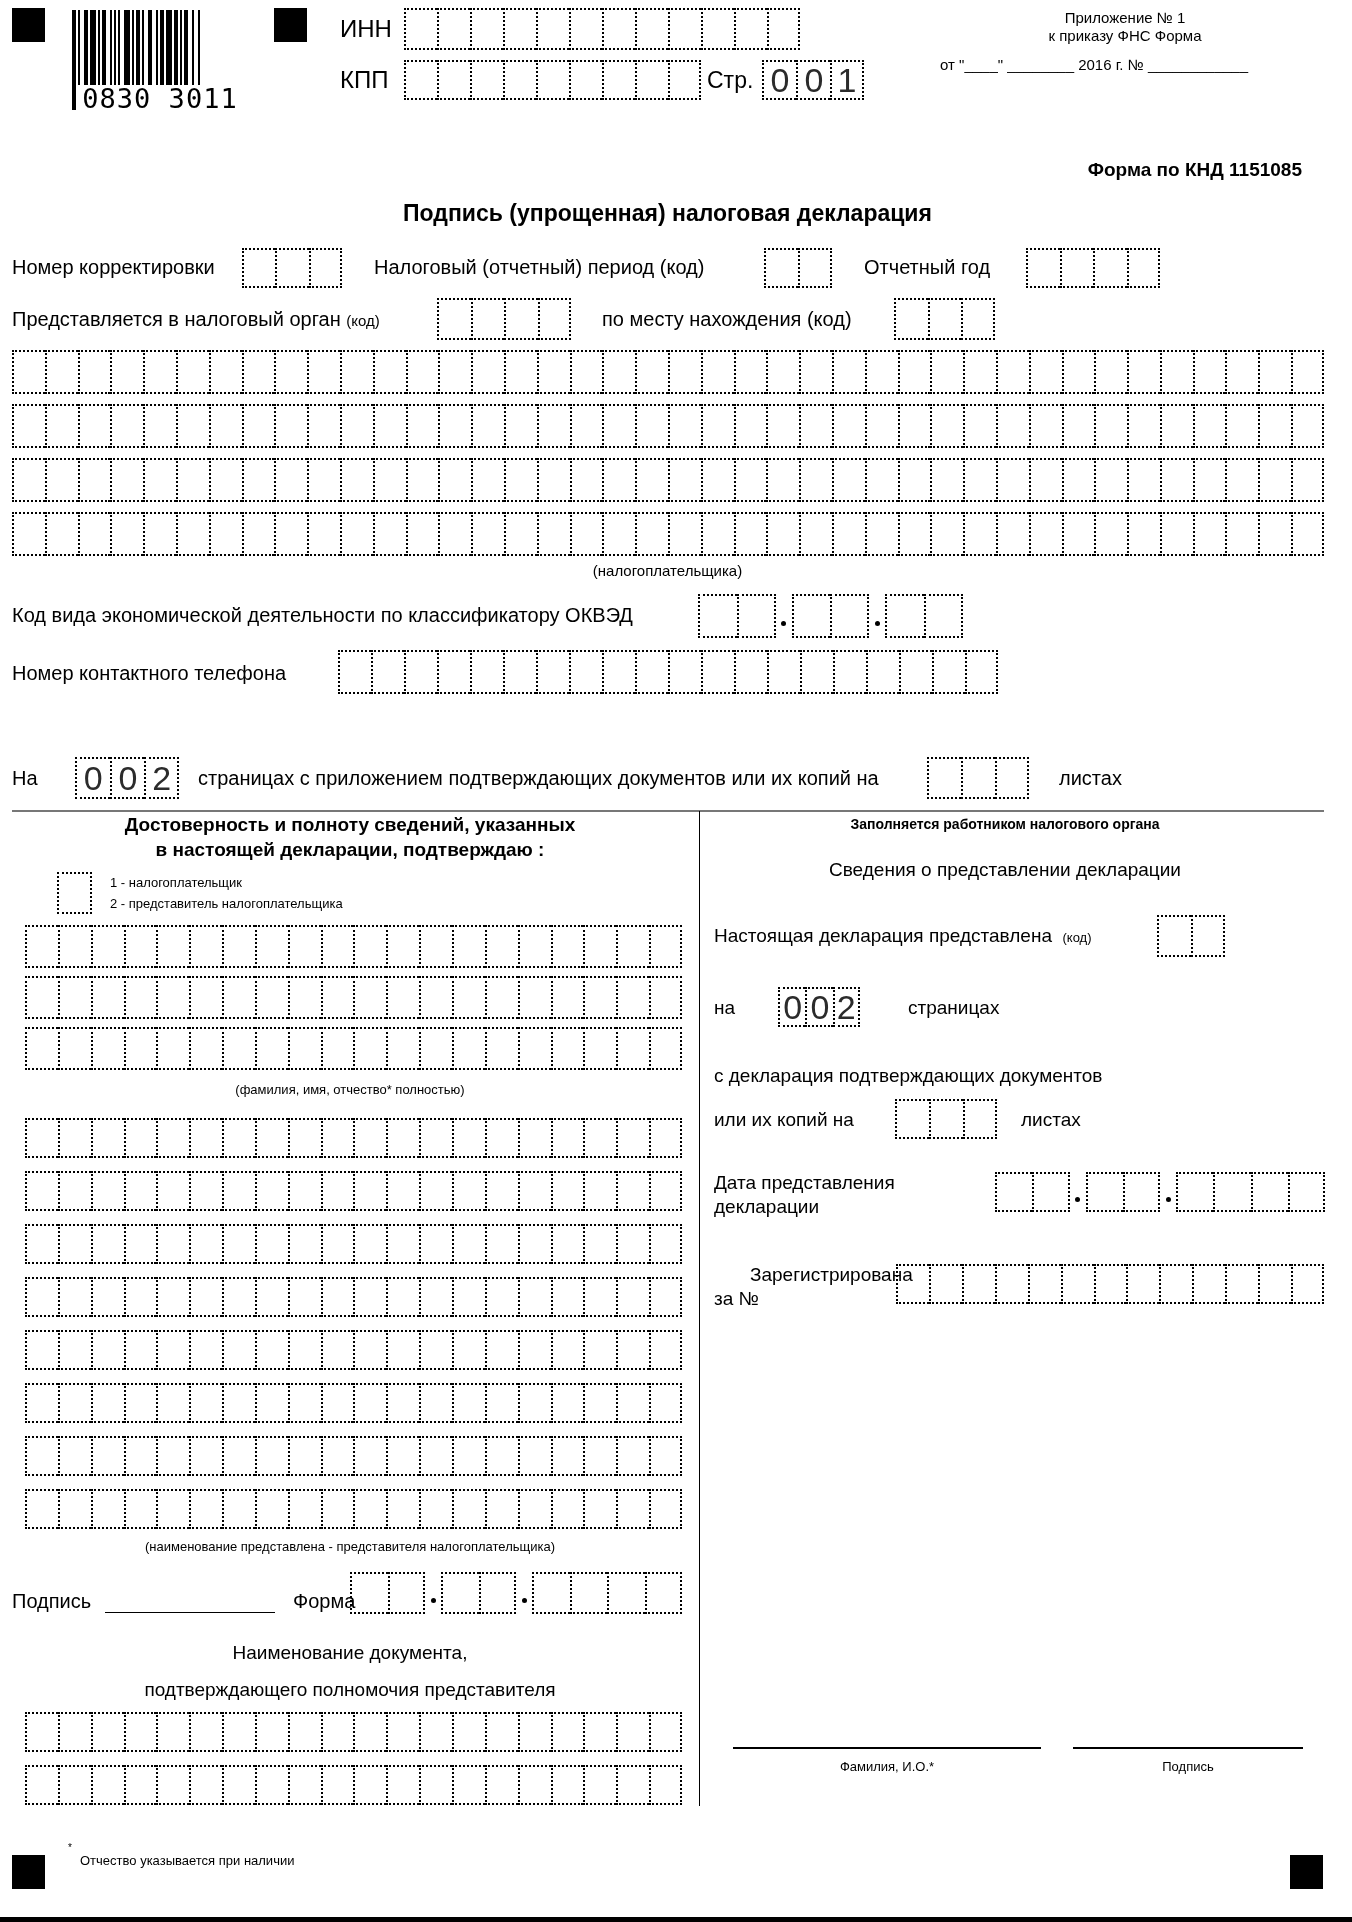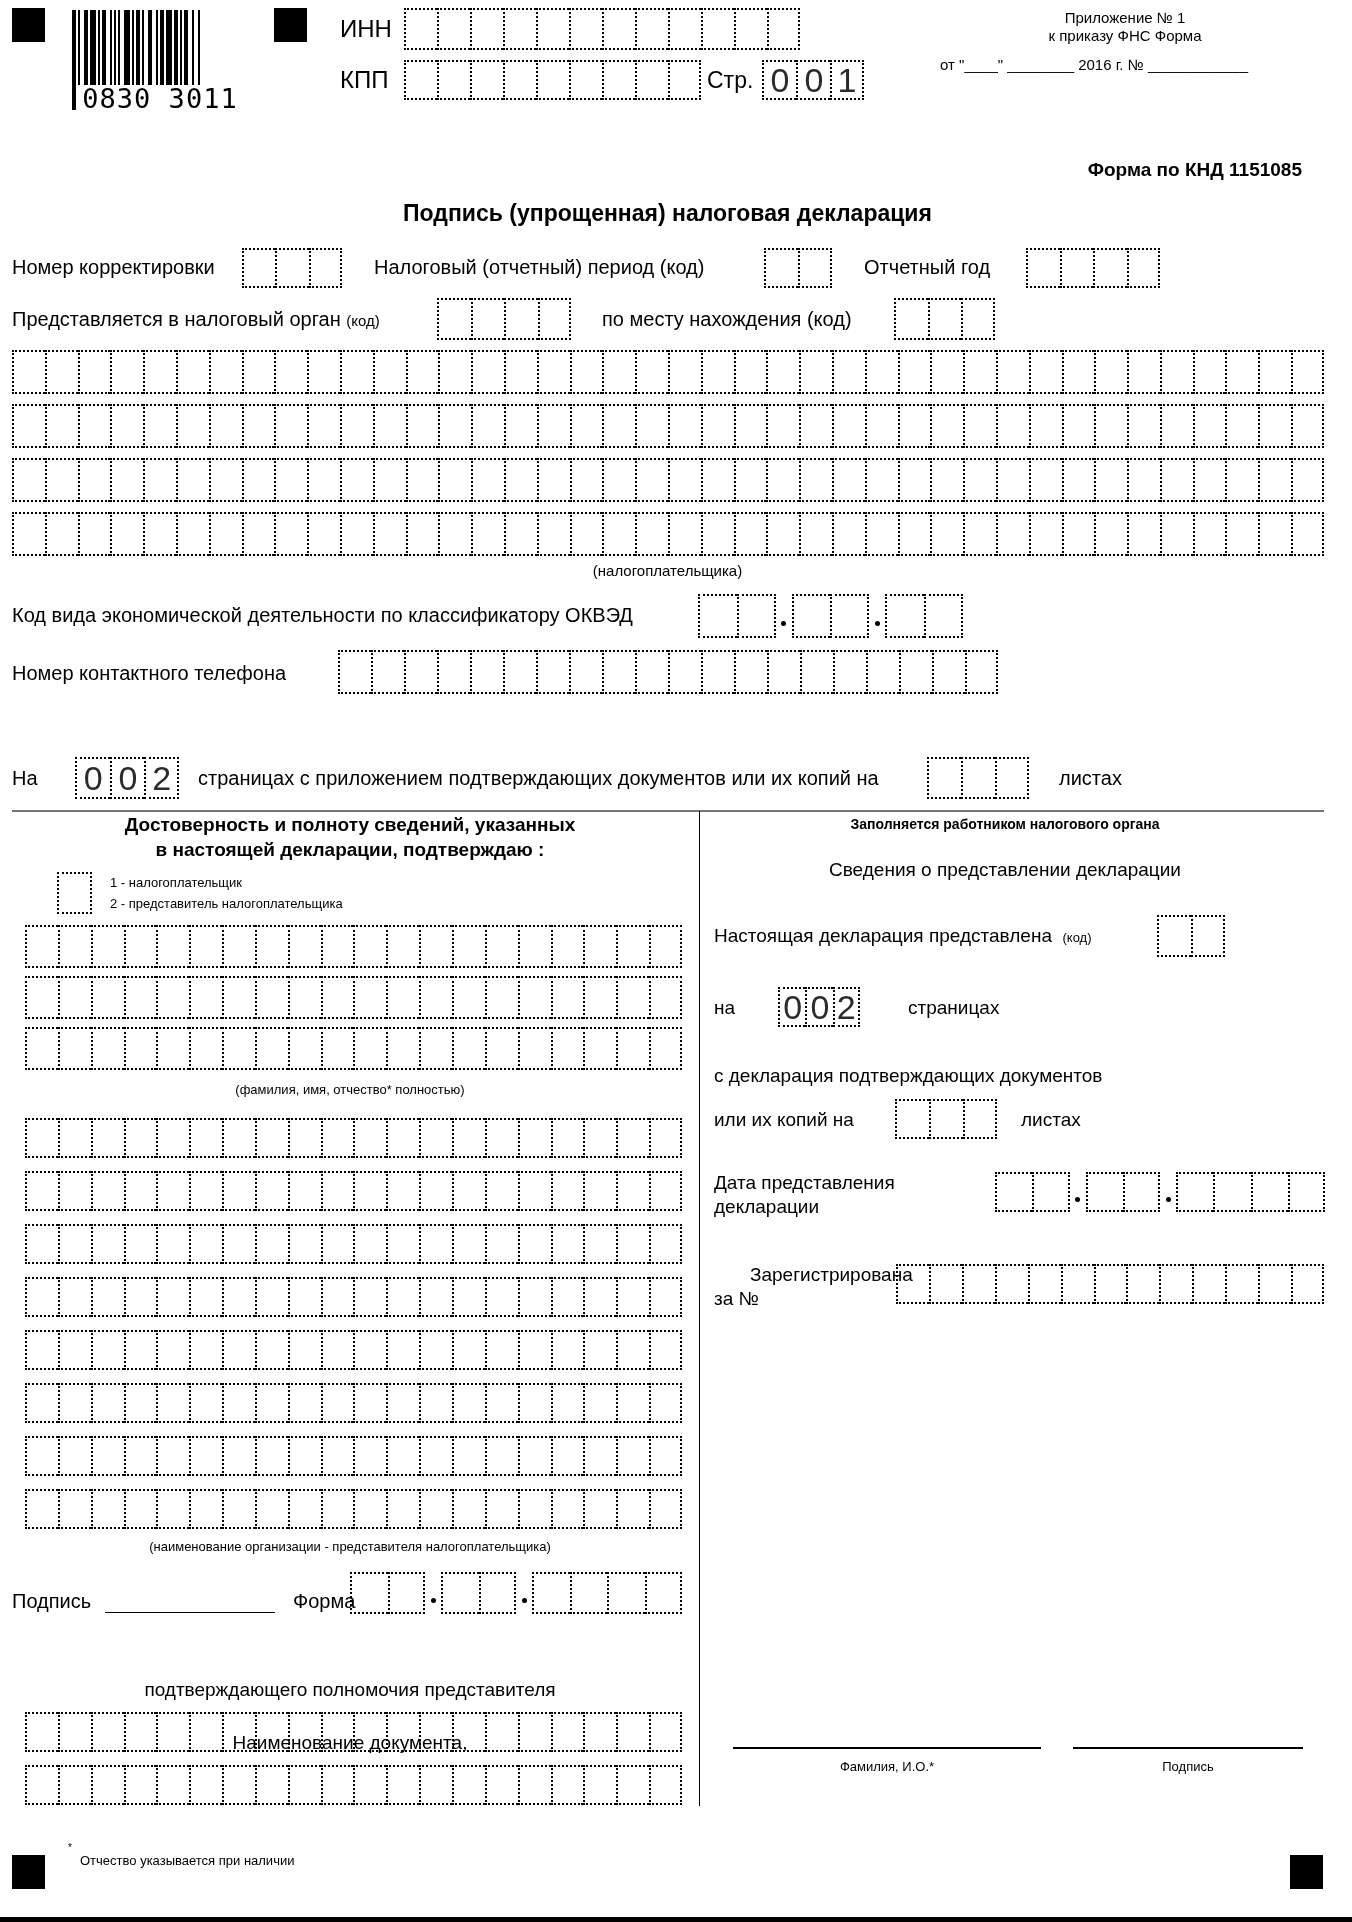--- a/index.html
+++ b/index.html
@@ -672,21 +672,21 @@
         <div class="cell" style="width: 32.85px;"></div>
         <div class="cell" style="width: 32.85px;"></div>
         <div class="cell" style="width: 32.85px;"></div>
         <div class="cell" style="width: 32.85px;"></div>
         <div class="cell" style="width: 32.85px;"></div>
         <div class="cell" style="width: 32.85px;"></div>
         <div class="cell" style="width: 32.85px;"></div>
       </div>
     </div>
 </div>
-<div class="txt tiny center" style="left:0;top:1540px;width:700px;">(наименование организации - представителя налогоплательщика)</div>
+<div class="txt tiny center" style="left:0;top:1540px;width:700px;">(наименование представлена - представителя налогоплательщика)</div>
 
 <div class="txt" style="left:12px;top:1591px;">Подпись</div>
 <div class="line" style="left:105px;top:1612px;width:170px;height:1px;"></div>
 <div class="txt" style="left:293px;top:1591px;">Форма</div>
 <div class="grid" style="left:350px;top:1572px;width:332px;height:42px;">
     <div style="display: flex; height: 100%;">
       <div class="cell" style="width: 37.5px;"></div>
       <div class="cell" style="width: 37.5px;"></div>
     </div>
     <div class="dot-sep"></div>
@@ -696,21 +696,21 @@
     </div>
     <div class="dot-sep"></div>
     <div style="display: flex; height: 100%;">
       <div class="cell" style="width: 37.5px;"></div>
       <div class="cell" style="width: 37.5px;"></div>
       <div class="cell" style="width: 37.5px;"></div>
       <div class="cell" style="width: 37.5px;"></div>
     </div>
   </div>
 
-<div class="txt center" style="left:0;top:1733px;width:700px;font-size:19px;">Наименование документа,</div>
+<div class="txt center" style="left:0;top:1643px;width:700px;font-size:19px;">Наименование документа,</div>
 <div class="txt center" style="left:0;top:1680px;width:700px;font-size:19px;">подтверждающего полномочия представителя</div>
 
 <div class="abs" style="left:25px;top:1712px;width:657px;">
   <div class="grid" style="position:relative;width:657px;height:40px;">
       <div style="display: flex; height: 100%;">
         <div class="cell" style="width: 32.85px;"></div>
         <div class="cell" style="width: 32.85px;"></div>
         <div class="cell" style="width: 32.85px;"></div>
         <div class="cell" style="width: 32.85px;"></div>
         <div class="cell" style="width: 32.85px;"></div>

